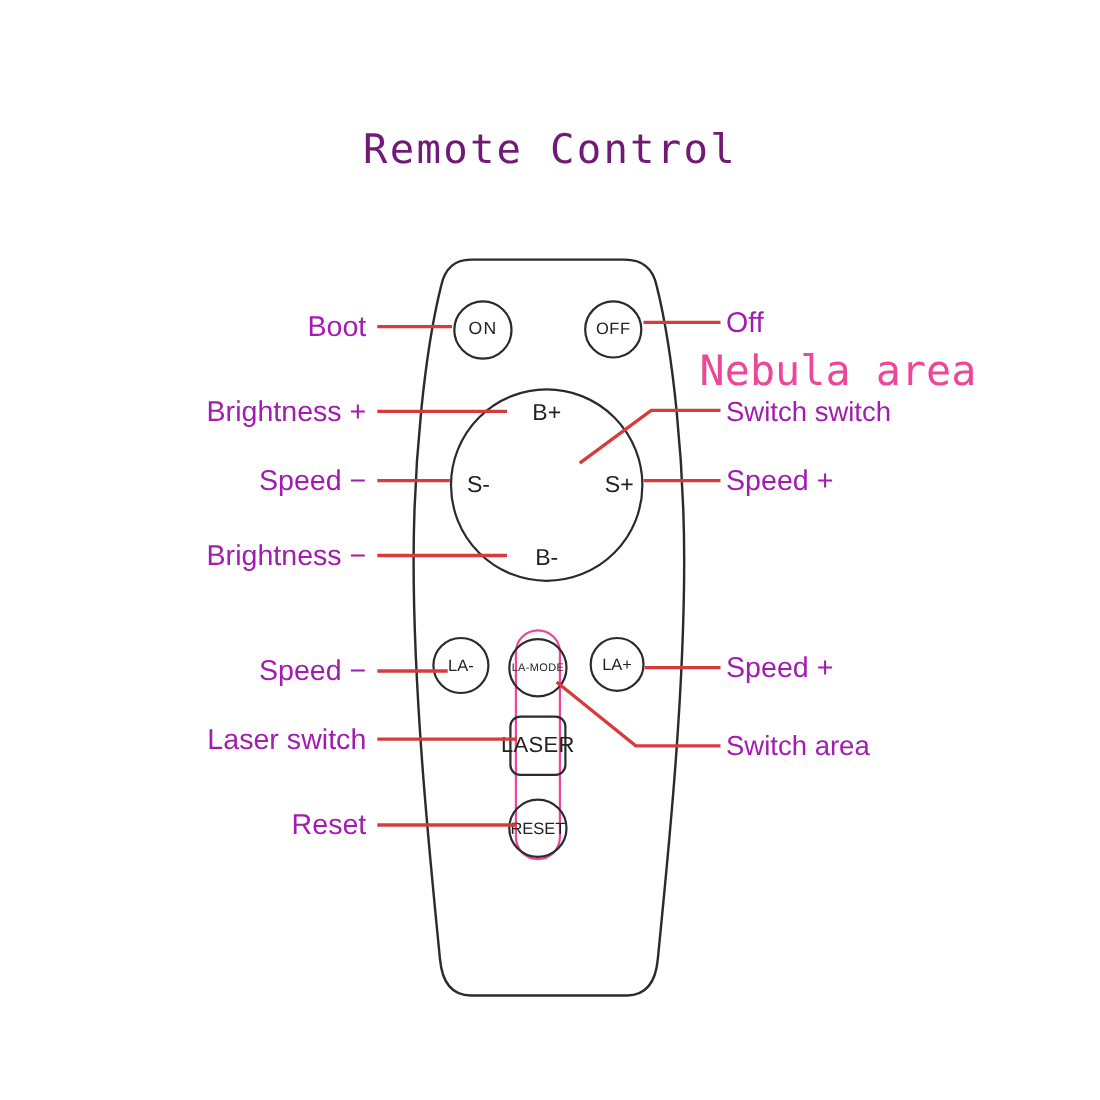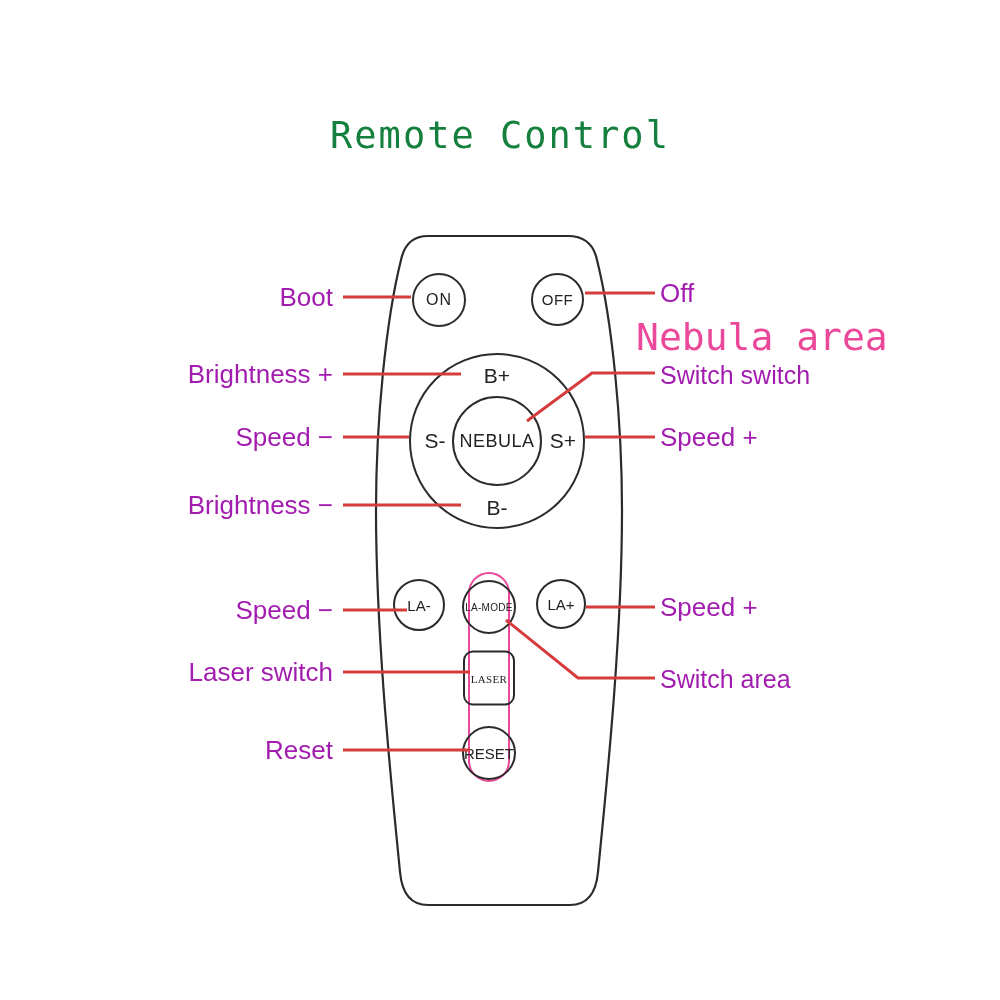--- a/index.html
+++ b/index.html
@@ -8,21 +8,21 @@
     width:1000px;height:1000px;
     background:#ffffff;
     overflow:hidden;
     font-family:"DejaVu Sans Mono",monospace;
   }
   .title{
     position:absolute;left:0;right:0;top:114px;
     text-align:center;
     font-size:37px;
     letter-spacing:2px;
-    color:#15803d;
+    color:#701a75;
     font-family:"DejaVu Sans Mono",monospace;
   }
   svg.layer{position:absolute;left:0;top:0;}
   .layer-body{z-index:1;}
   .layer-lines{z-index:3;pointer-events:none;}
 
   
   .lab{
     position:absolute;
     font-size:26px;
@@ -79,21 +79,21 @@
   .btn-la-minus{left:393px;top:579px;width:52px;height:52px;font-size:15px;}
   .btn-la-plus {left:536px;top:579px;width:50px;height:50px;font-size:15px;}
   .pill{
     position:absolute;left:468px;top:572px;width:42px;height:210px;
     border:2px solid #ec4899;border-radius:33px;
     box-sizing:border-box;z-index:2;
   }
   .btn-la-mode{left:50%;top:33px;transform:translate(-50%,-50%);width:54px;height:54px;font-size:10px;letter-spacing:0.3px;}
   .btn-laser{
     left:50%;top:104px;transform:translate(-50%,-50%);
-    width:52px;height:55px;border-radius:10px;font-size:11px;letter-spacing:0.3px;font-family:Liberation Serif, serif;
+    width:52px;height:55px;border-radius:10px;font-size:20px;letter-spacing:0.3px;
   }
   .btn-reset{left:50%;top:179px;transform:translate(-50%,-50%);width:54px;height:54px;font-size:15px;}
 </style>
 </head>
 <body>
 
 <div class="canvas">
 
   <div class="title">Remote Control</div>
 
@@ -131,23 +131,20 @@
   </div>
   <div class="btn btn-off">
     <span>OFF</span>
   </div>
 
   <div class="ring">
     <span class="dir dir-up">B+</span>
     <span class="dir dir-left">S-</span>
     <span class="dir dir-right">S+</span>
     <span class="dir dir-down">B-</span>
-    <div class="btn btn-nebula">
-      <span>NEBULA</span>
-    </div>
   </div>
 
   <div class="btn btn-la-minus">
     <span>LA-</span>
   </div>
   <div class="btn btn-la-plus">
     <span>LA+</span>
   </div>
 
   <div class="pill">

